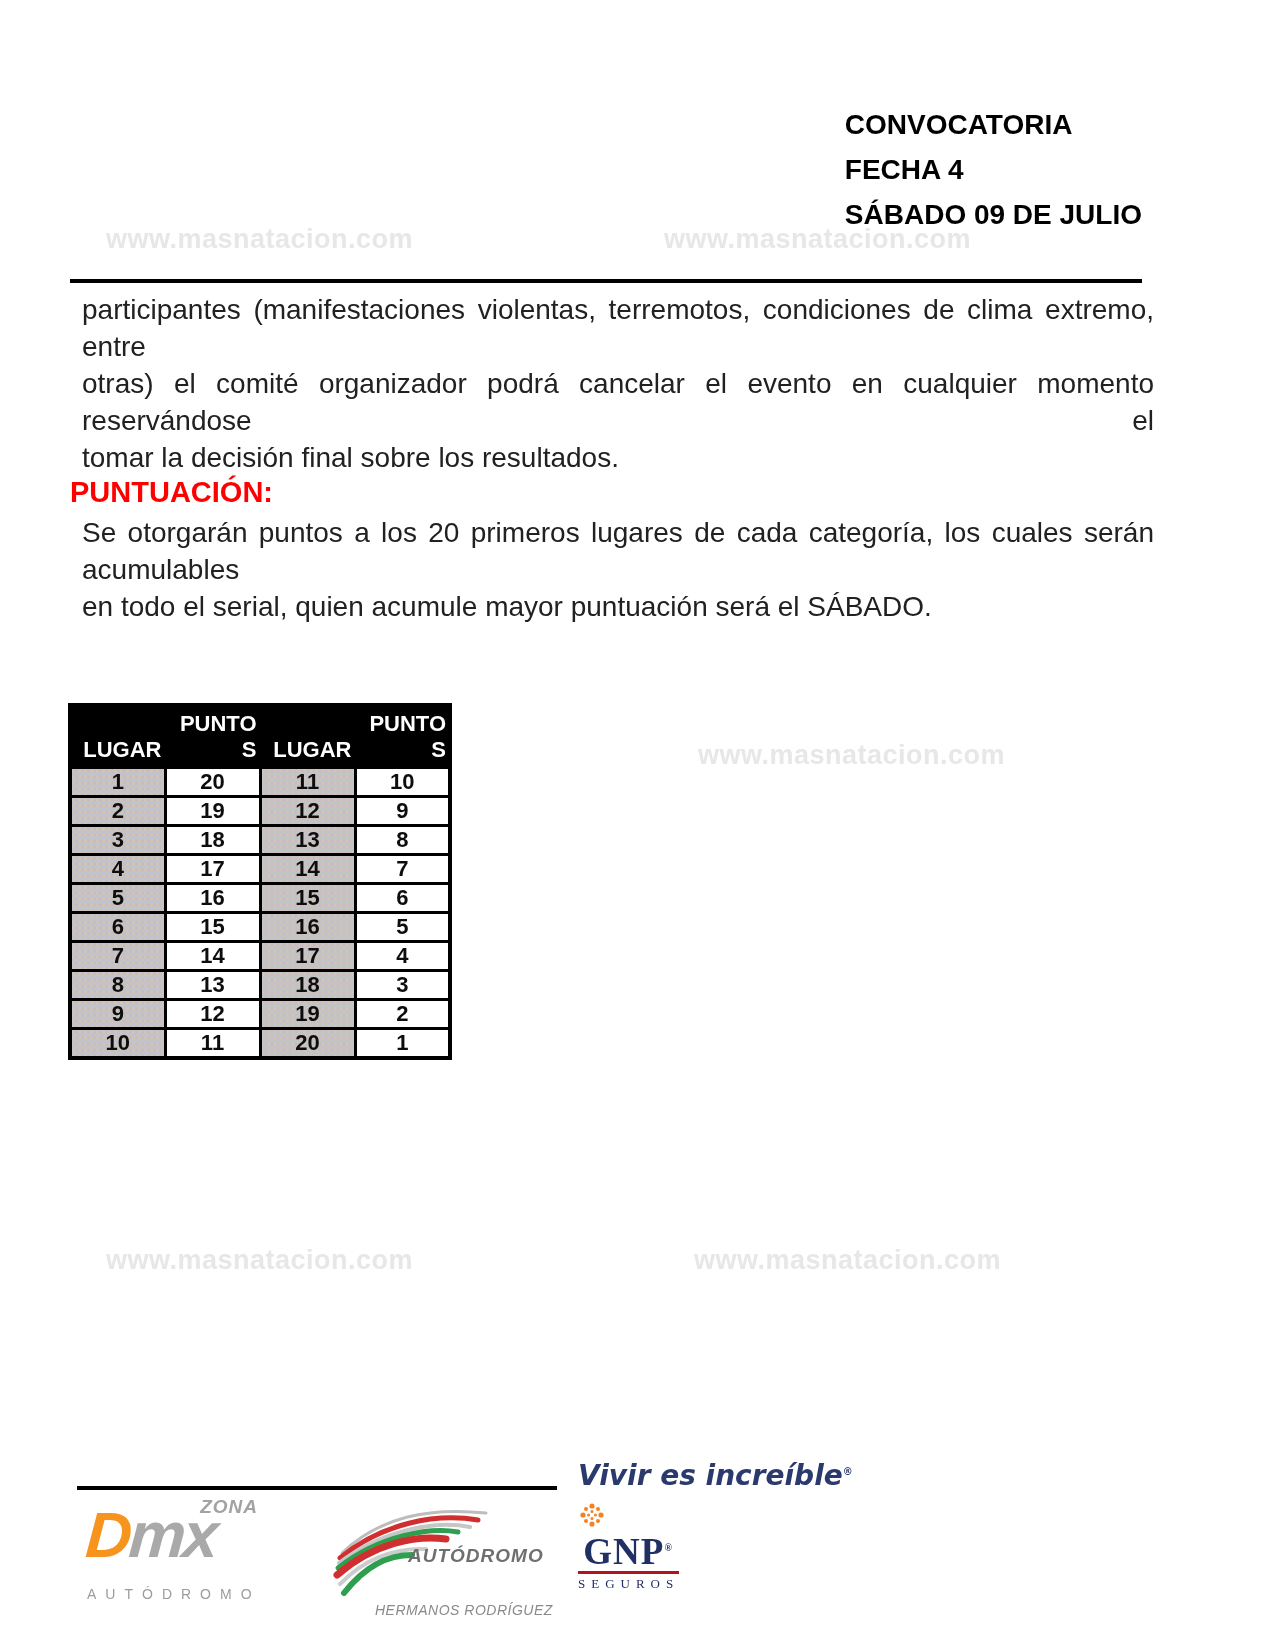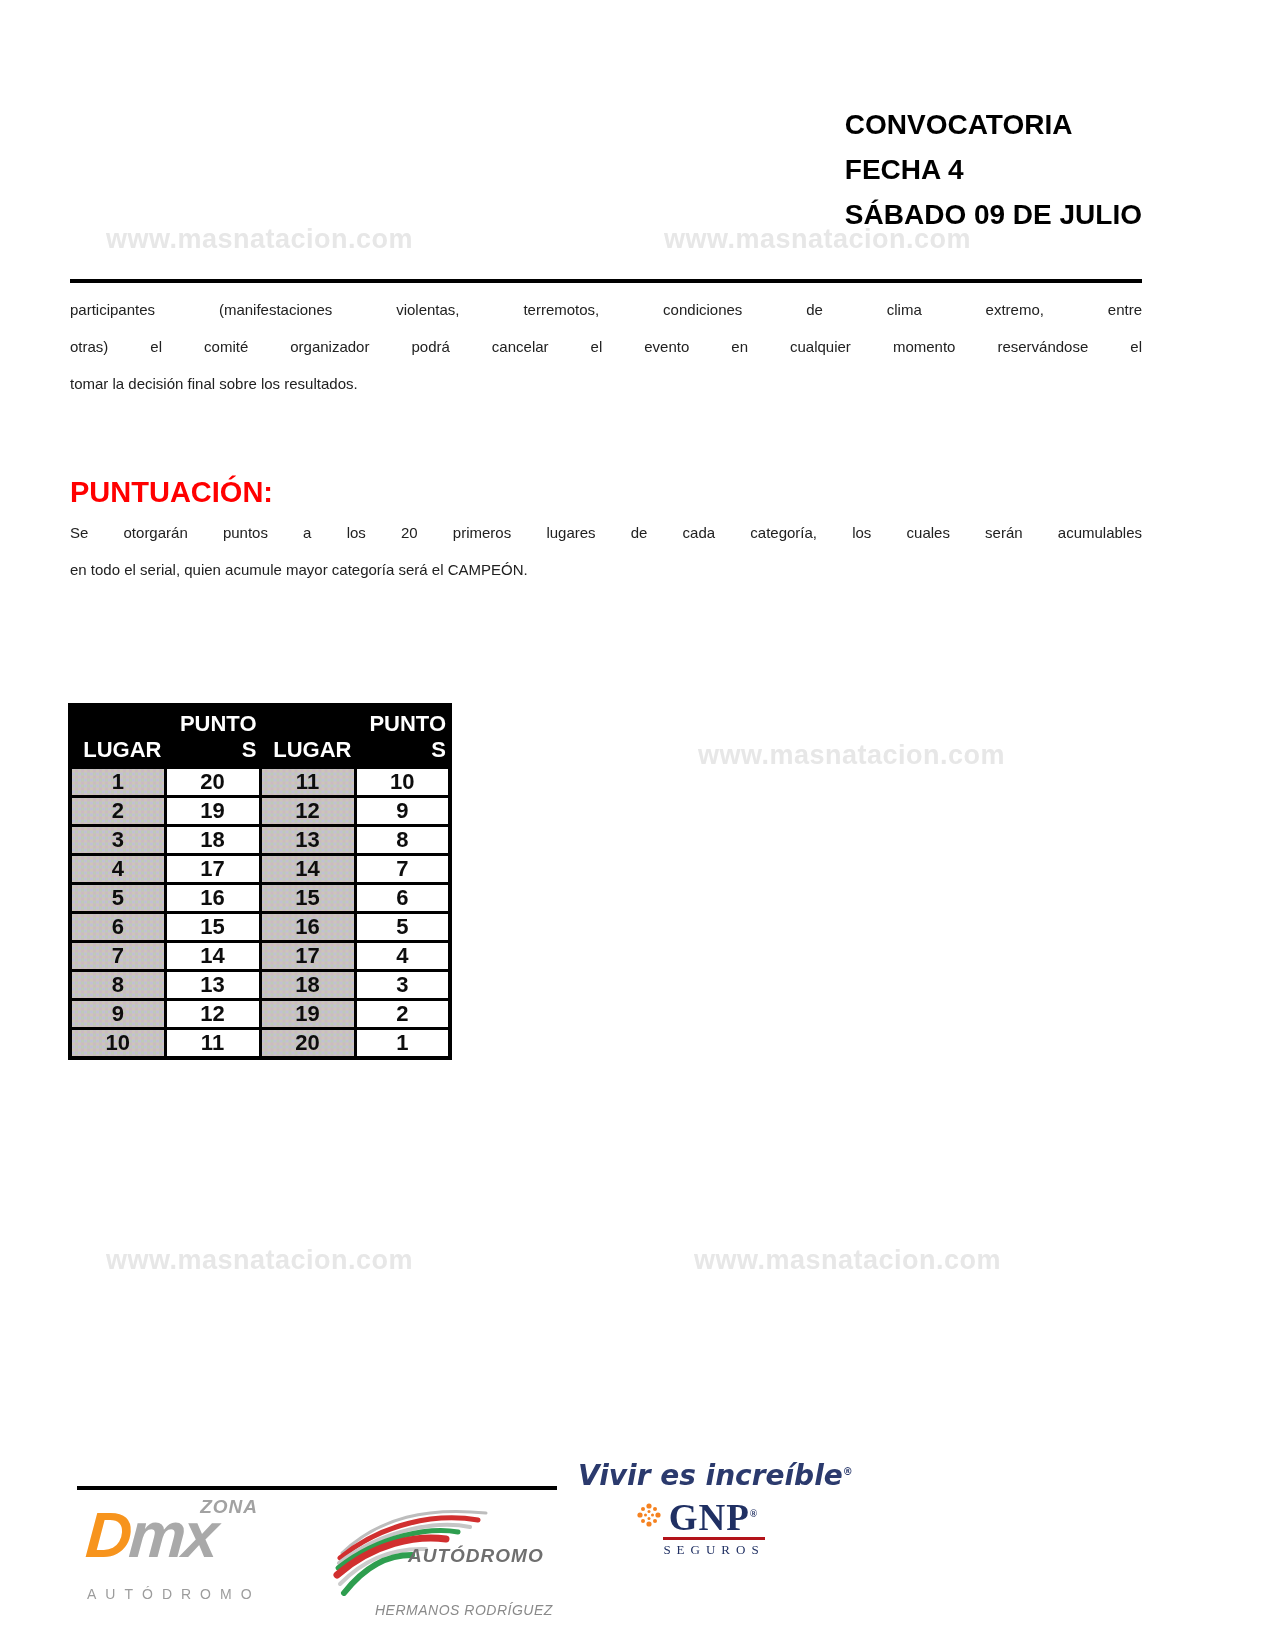--- a/index.html
+++ b/index.html
@@ -12,21 +12,21 @@
     position:absolute; font-size:27px; font-weight:bold; color:#e7e7e7;
     letter-spacing:0.5px; white-space:nowrap; user-select:none;
   }
   .doc-header {
     position:absolute; top:102px; right:133px; 
     font-weight:bold; font-size:28px; line-height:45px; color:#000000;
   }
   .rule { position:absolute; background:#000000; height:4px; }
   .rule-top { left:70px; top:279px; width:1072px; }
   .rule-footer { left:77px; top:1486px; width:480px; }
-  .bodytext { position:absolute; left:70px; width:1072px; font-size:15px;
+  .bodytext { position:absolute; left:82px; width:1072px; font-size:28px;
     line-height:37px; color:#212121; }
   .para1 { top:291px; }
   .para2 { top:514px; }
   .jline { text-align:justify; text-align-last:justify; }
   .lline { text-align:left; }
   .section-title { position:absolute; left:70px; top:476px; font-size:29px;
     font-weight:bold; color:#FF0000; }
   
   .points-table { position:absolute; left:68px; top:703px; border-collapse:collapse;
     table-layout:fixed; }
@@ -58,21 +58,21 @@
   .ahr-logo { position:absolute; left:328px; top:1501px; width:240px; height:100px; }
   .ahr-swoosh { position:absolute; left:0; top:0; }
   .ahr-name { position:absolute; left:80px; top:44px; font-weight:bold; font-style:italic;
     font-size:19px; color:#6f6f6f; letter-spacing:1px; }
   .ahr-subname { position:absolute; left:47px; top:65px; font-style:italic;
     font-size:14px; color:#8a8a8a; letter-spacing:0.5px; white-space:nowrap;margin-top:36px; }
   .gnp-logo { position:absolute; left:578px; top:1459px; width:244px; text-align:center; }
   .gnp-tagline { font-size:28px; font-style:italic; font-weight:bold; color:#2b3a6d;
     font-family:"DejaVu Sans", sans-serif; white-space:nowrap; }
   .gnp-tagline sup, .gnp-name sup { font-size:10px; vertical-align:super; }
-  .gnp-row { margin-top:3px; display:flex; justify-content:center; align-items:flex-start; }
+  .gnp-row { margin-top:3px; display:flex; justify-content:center; align-items:flex-start;flex-direction:column; }
   .gnp-flower { margin-top:6px; }
   .gnp-name { font-family:"Liberation Serif", serif; font-weight:bold; font-size:37px;
     line-height:37px; color:#203063; border-bottom:3px solid #b3131a;
     padding:0 3px 1px 2px; letter-spacing:1px; }
   .gnp-sub { font-size:13px; letter-spacing:6px; color:#203063; margin-top:2px;
     font-family:"Liberation Serif", serif; margin-left:28px; }
 </style>
 </head>
 <body>
 
@@ -95,21 +95,21 @@
   <div class="bodytext para1">
     <div class="jline">participantes (manifestaciones violentas, terremotos, condiciones de clima extremo, entre</div>
     <div class="jline">otras) el comité organizador podrá cancelar el evento en cualquier momento reservándose el</div>
     <div class="lline">tomar la decisión final sobre los resultados.</div>
   </div>
 
   <div class="section-title">PUNTUACIÓN:</div>
 
   <div class="bodytext para2">
     <div class="jline">Se otorgarán puntos a los 20 primeros lugares de cada categoría, los cuales serán acumulables</div>
-    <div class="lline">en todo el serial, quien acumule mayor categoría será el CAMPEÓN.</div>
+    <div class="lline">en todo el serial, quien acumule mayor puntuación será el SÁBADO.</div>
   </div>
 
   <table class="points-table">
     <thead>
       <tr>
         <th>LUGAR</th>
         <th>PUNTO
 S</th>
         <th>LUGAR</th>
         <th>PUNTO

